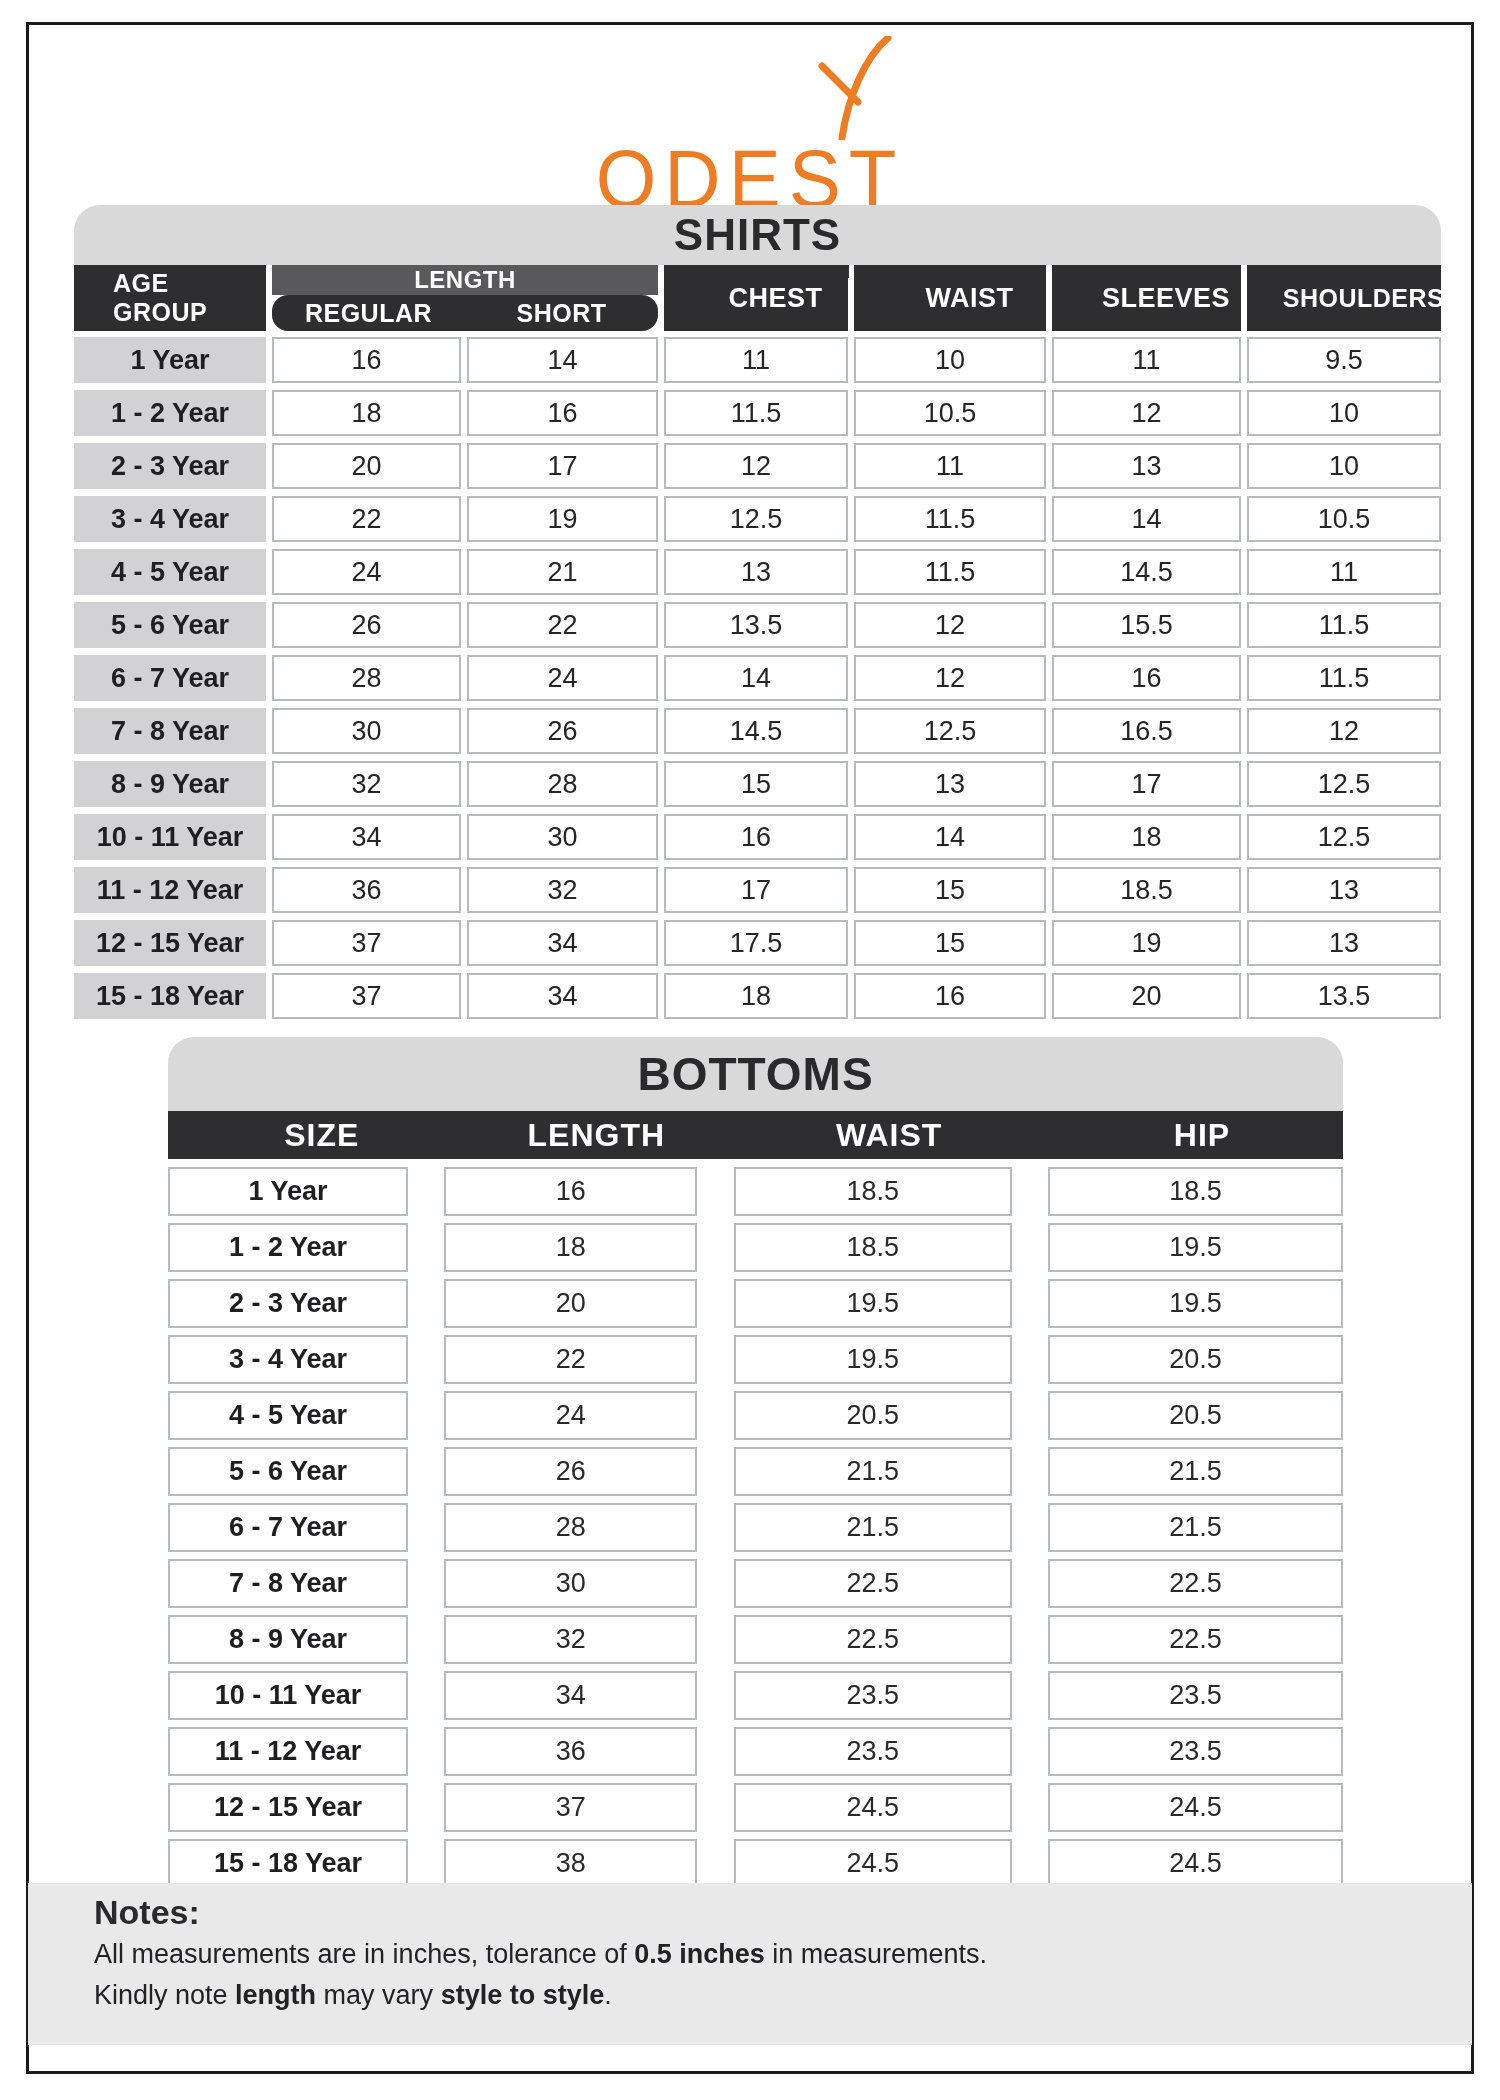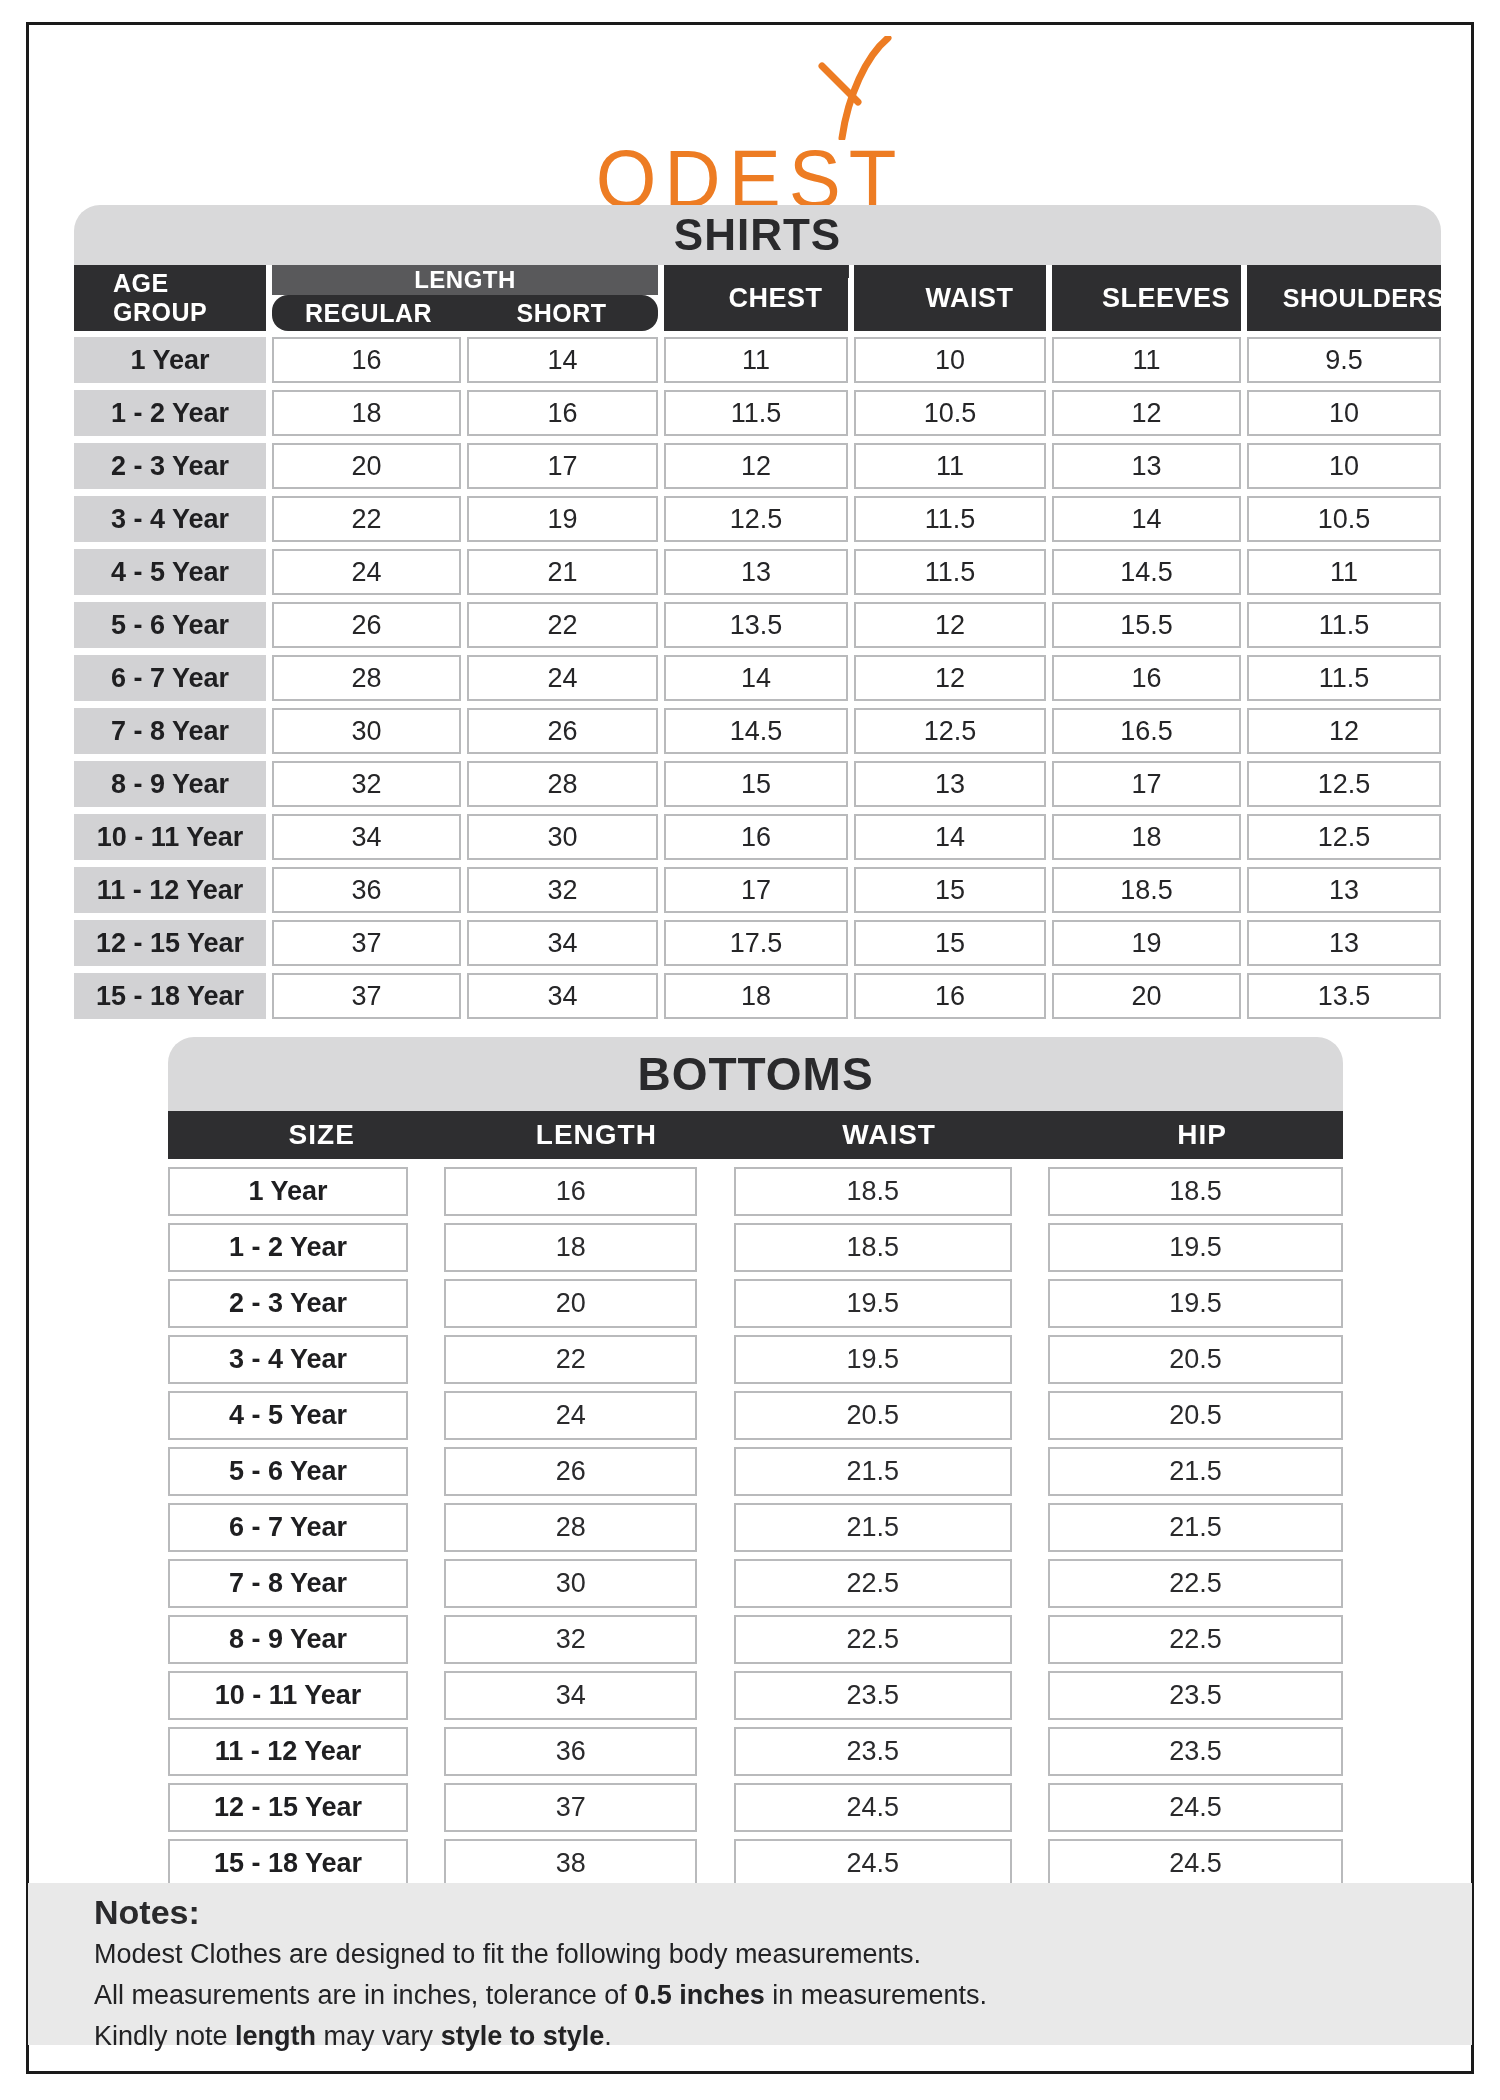--- a/index.html
+++ b/index.html
@@ -41,21 +41,21 @@
         height:46px;margin-bottom:7px;}
   .cell{display:flex;align-items:center;justify-content:center;font-size:27px;}
   .cell.age{background:#d2d2d4;font-weight:700;color:#1f1f21;}
   .cell.val{background:#ffffff;border:2px solid #b9babc;color:#252527;}
 
   
   .bottoms{position:absolute;left:168px;top:1037px;width:1175px;}
   .bottoms .band{height:74px;}
   .bottoms .band-title{font-size:46px;}
   .bottoms-header{display:flex;justify-content:space-between;height:48px;}
-  .bottoms-header .hcell{font-size:28px;letter-spacing:1px;}
+  .bottoms-header .hcell{font-size:32px;letter-spacing:1px;}
   .bh-size{width:240px;}  .bh-length{width:253px;}  .bh-waist{width:278px;}  .bh-hip{width:295px;}
   .bottoms-rows{margin-top:8px;}
   .brow{display:flex;justify-content:space-between;height:49px;margin-bottom:7px;}
   .brow .cell{background:#ffffff;border:2px solid #b9babc;}
   .brow .size{width:236px;font-weight:700;color:#1f1f21;}
   .brow .length{width:249px;} .brow .waist{width:274px;} .brow .hip{width:291px;}
 
   
   .notes{position:absolute;left:28px;top:1883px;width:1444px;height:162px;background:#e9e9e9;
          box-sizing:border-box;padding:10px 0 16px 66px;}
@@ -308,18 +308,17 @@
           <div class="cell length">38</div>
           <div class="cell waist">24.5</div>
           <div class="cell hip">24.5</div>
         </div>
       </div>
   </section>
 
   <section class="notes">
     <h2>Notes:</h2>
     <div id="notes-lines">
-        <p><span>Modest Clothes are designed to fit the following body measurements.</span></p>
         <p><span>All measurements are in inches, tolerance of </span><strong>0.5 inches</strong><span> in measurements.</span></p>
         <p><span>Kindly note </span><strong>length</strong><span> may vary </span><strong>style to style</strong><span>.</span></p>
       </div>
   </section>
 </div>
 
 </body></html>

